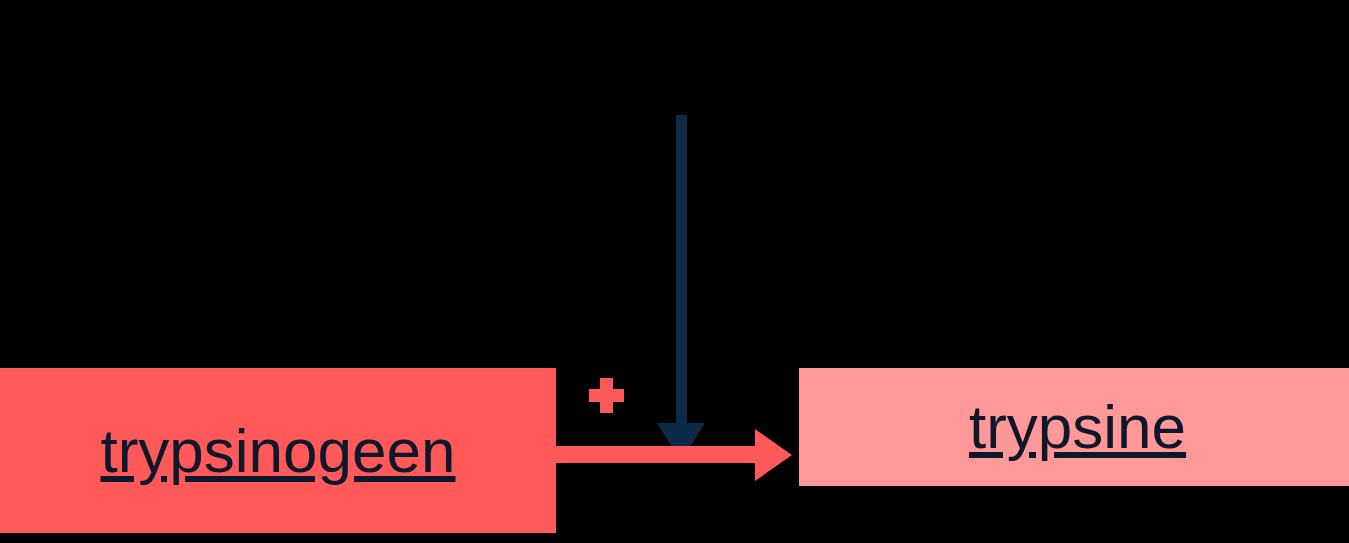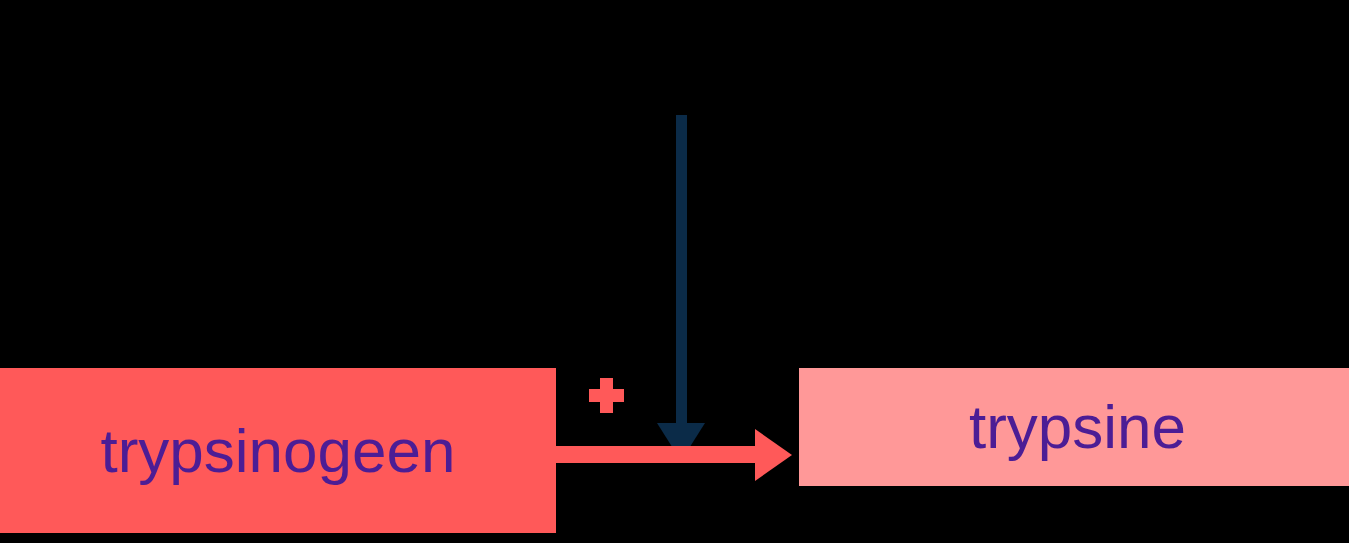--- a/index.html
+++ b/index.html
@@ -58,24 +58,25 @@
   }
 
   
   .box {
     position: absolute;
     display: flex;
     align-items: center;
     justify-content: center;
   }
   .box-label {
-    color: #4c1d95;
+    color: #0f172a;
     font-size: 62px;
     line-height: 1;
     white-space: nowrap;
+    text-decoration: underline;
   }
   #box-substrate {
     left: 0px;
     top: 368px;
     width: 556px;
     height: 165px;
     background: #FF5959;
   }
   #box-product {
     left: 791px;

